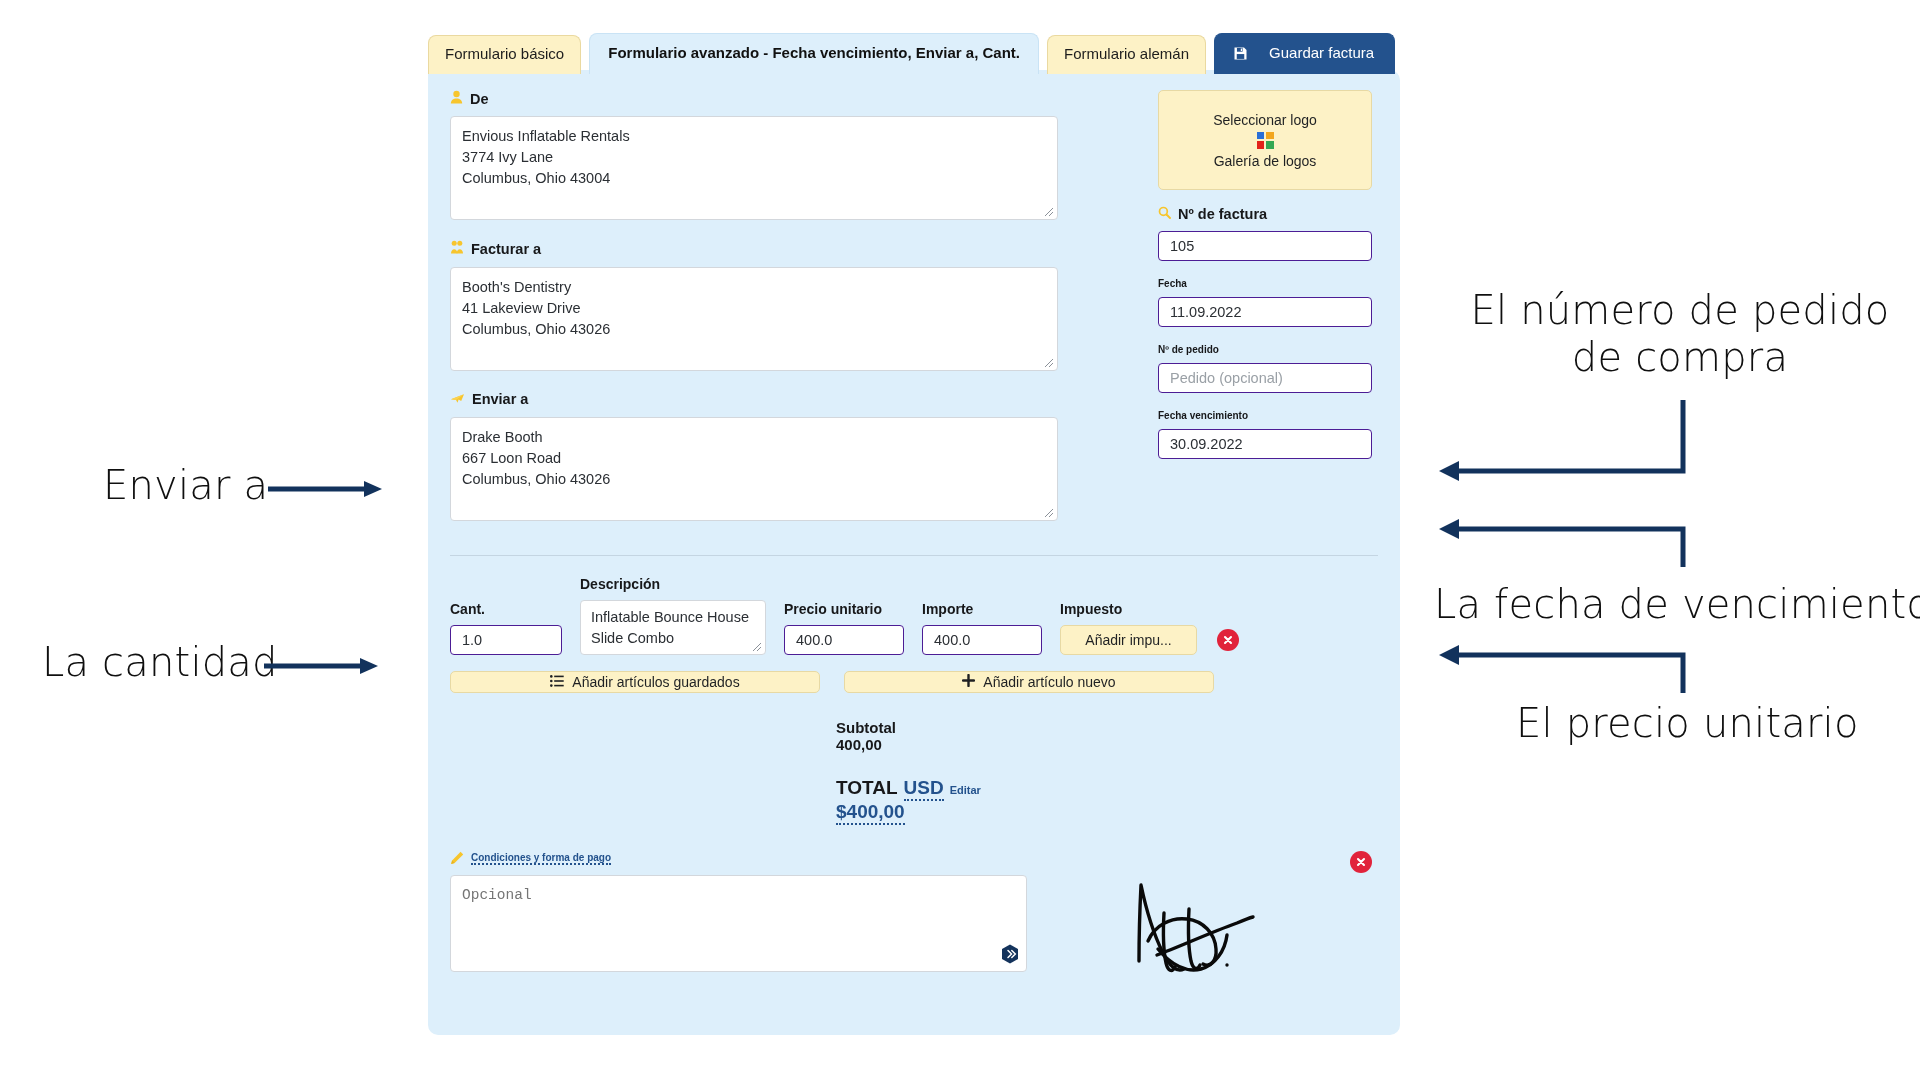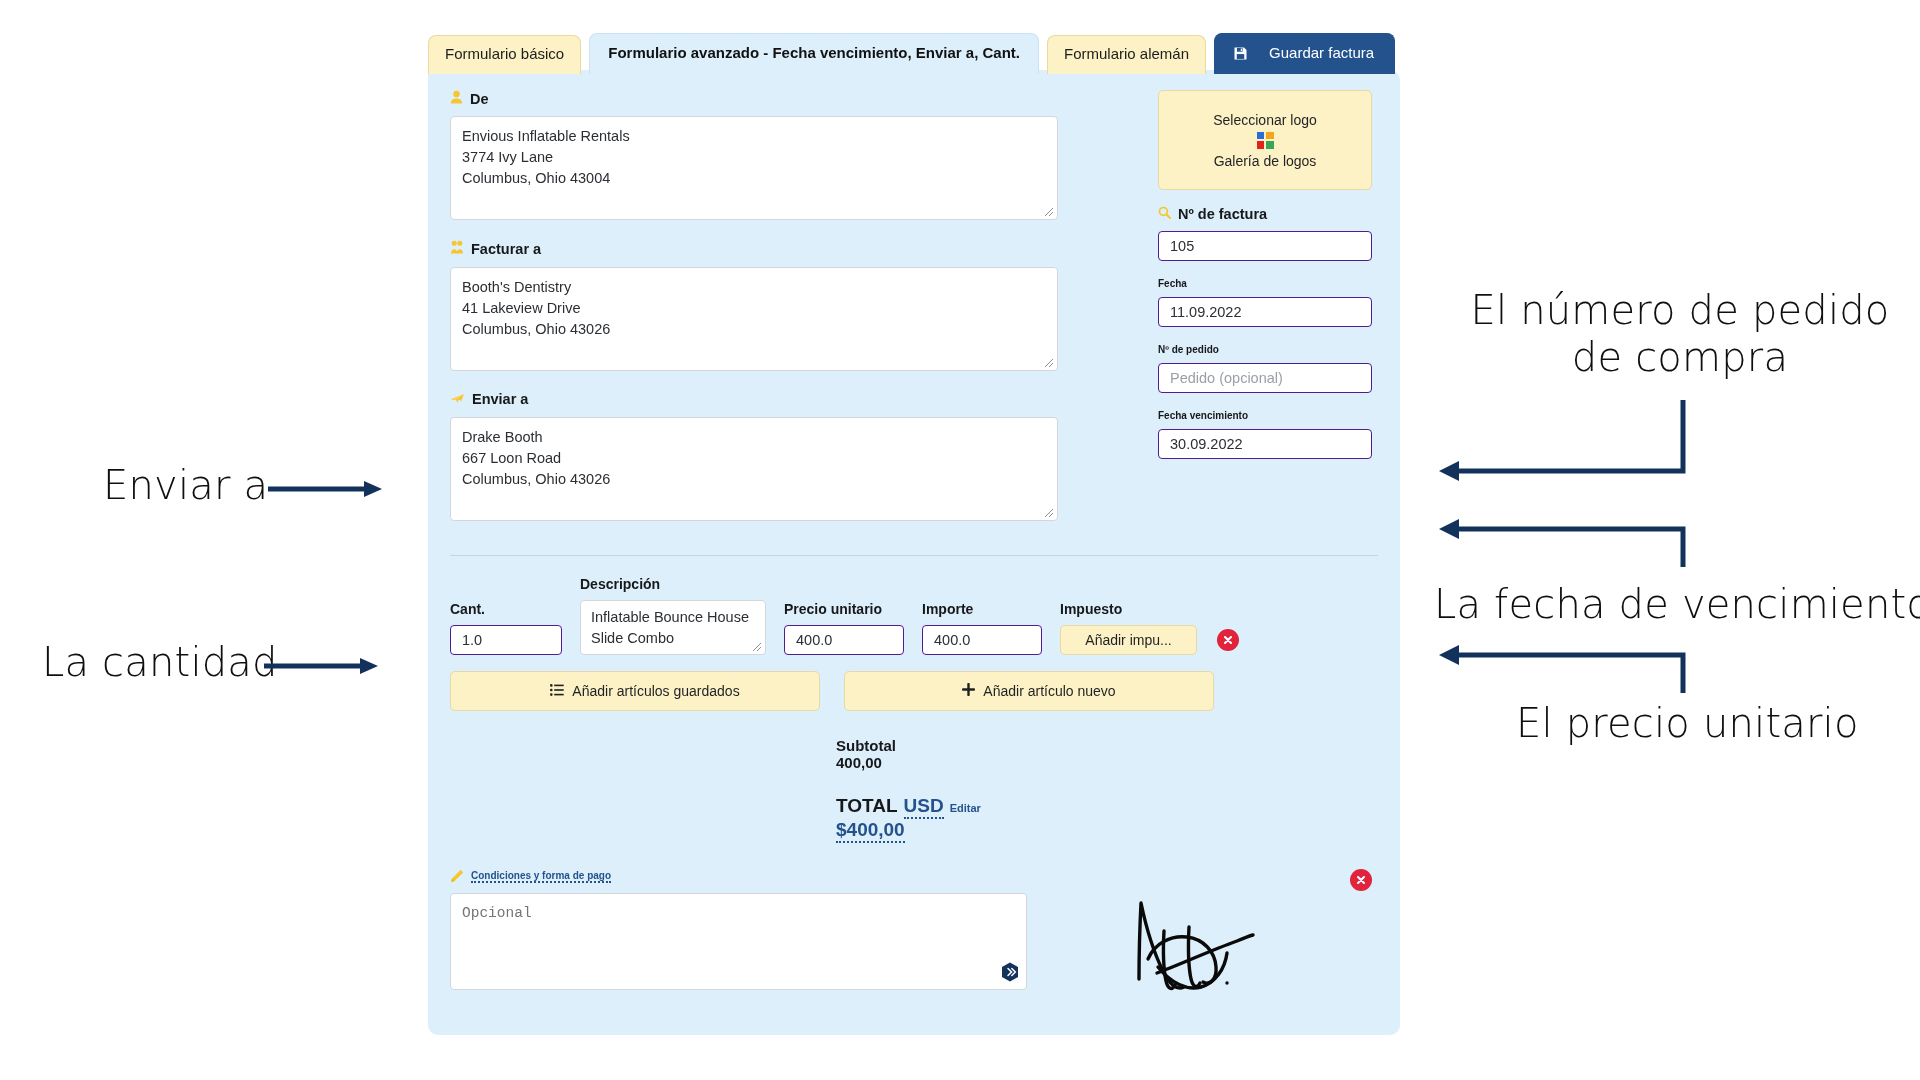--- a/index.html
+++ b/index.html
@@ -114,21 +114,21 @@
     display: flex; align-items: center; justify-content: center; gap: 8px;
   }
   .btn-tax { height: 30px; width: 137px; }
   .del {
     width: 22px; height: 22px; border-radius: 50%;
     background: #e1233b; display: inline-flex;
     align-items: center; justify-content: center; flex: none;
   }
 
   .addrow { display: flex; gap: 24px; margin-top: 16px; }
-  .btn-add { height: 40px; padding-left: 20px; }
+  .btn-add { height: 22px; padding-left: 20px; }
   .btn-add.saved { width: 370px; }
   .btn-add.newit { width: 370px; }
 
   
   .totals { margin-top: 26px; padding-left: 386px; }
   .trow { display: flex; justify-content: space-between; align-items: baseline; flex-direction: column; }
   .t-sub-l { font-size: 15px; font-weight: 700; color: #17181a; }
   .t-sub-v { font-size: 15px; font-weight: 700; color: #17181a; }
   .trow.total { margin-top: 24px; align-items: baseline; }
   .t-tot-l { font-size: 19px; font-weight: 700; color: #17181a; display: flex; align-items: baseline; gap: 6px; }

